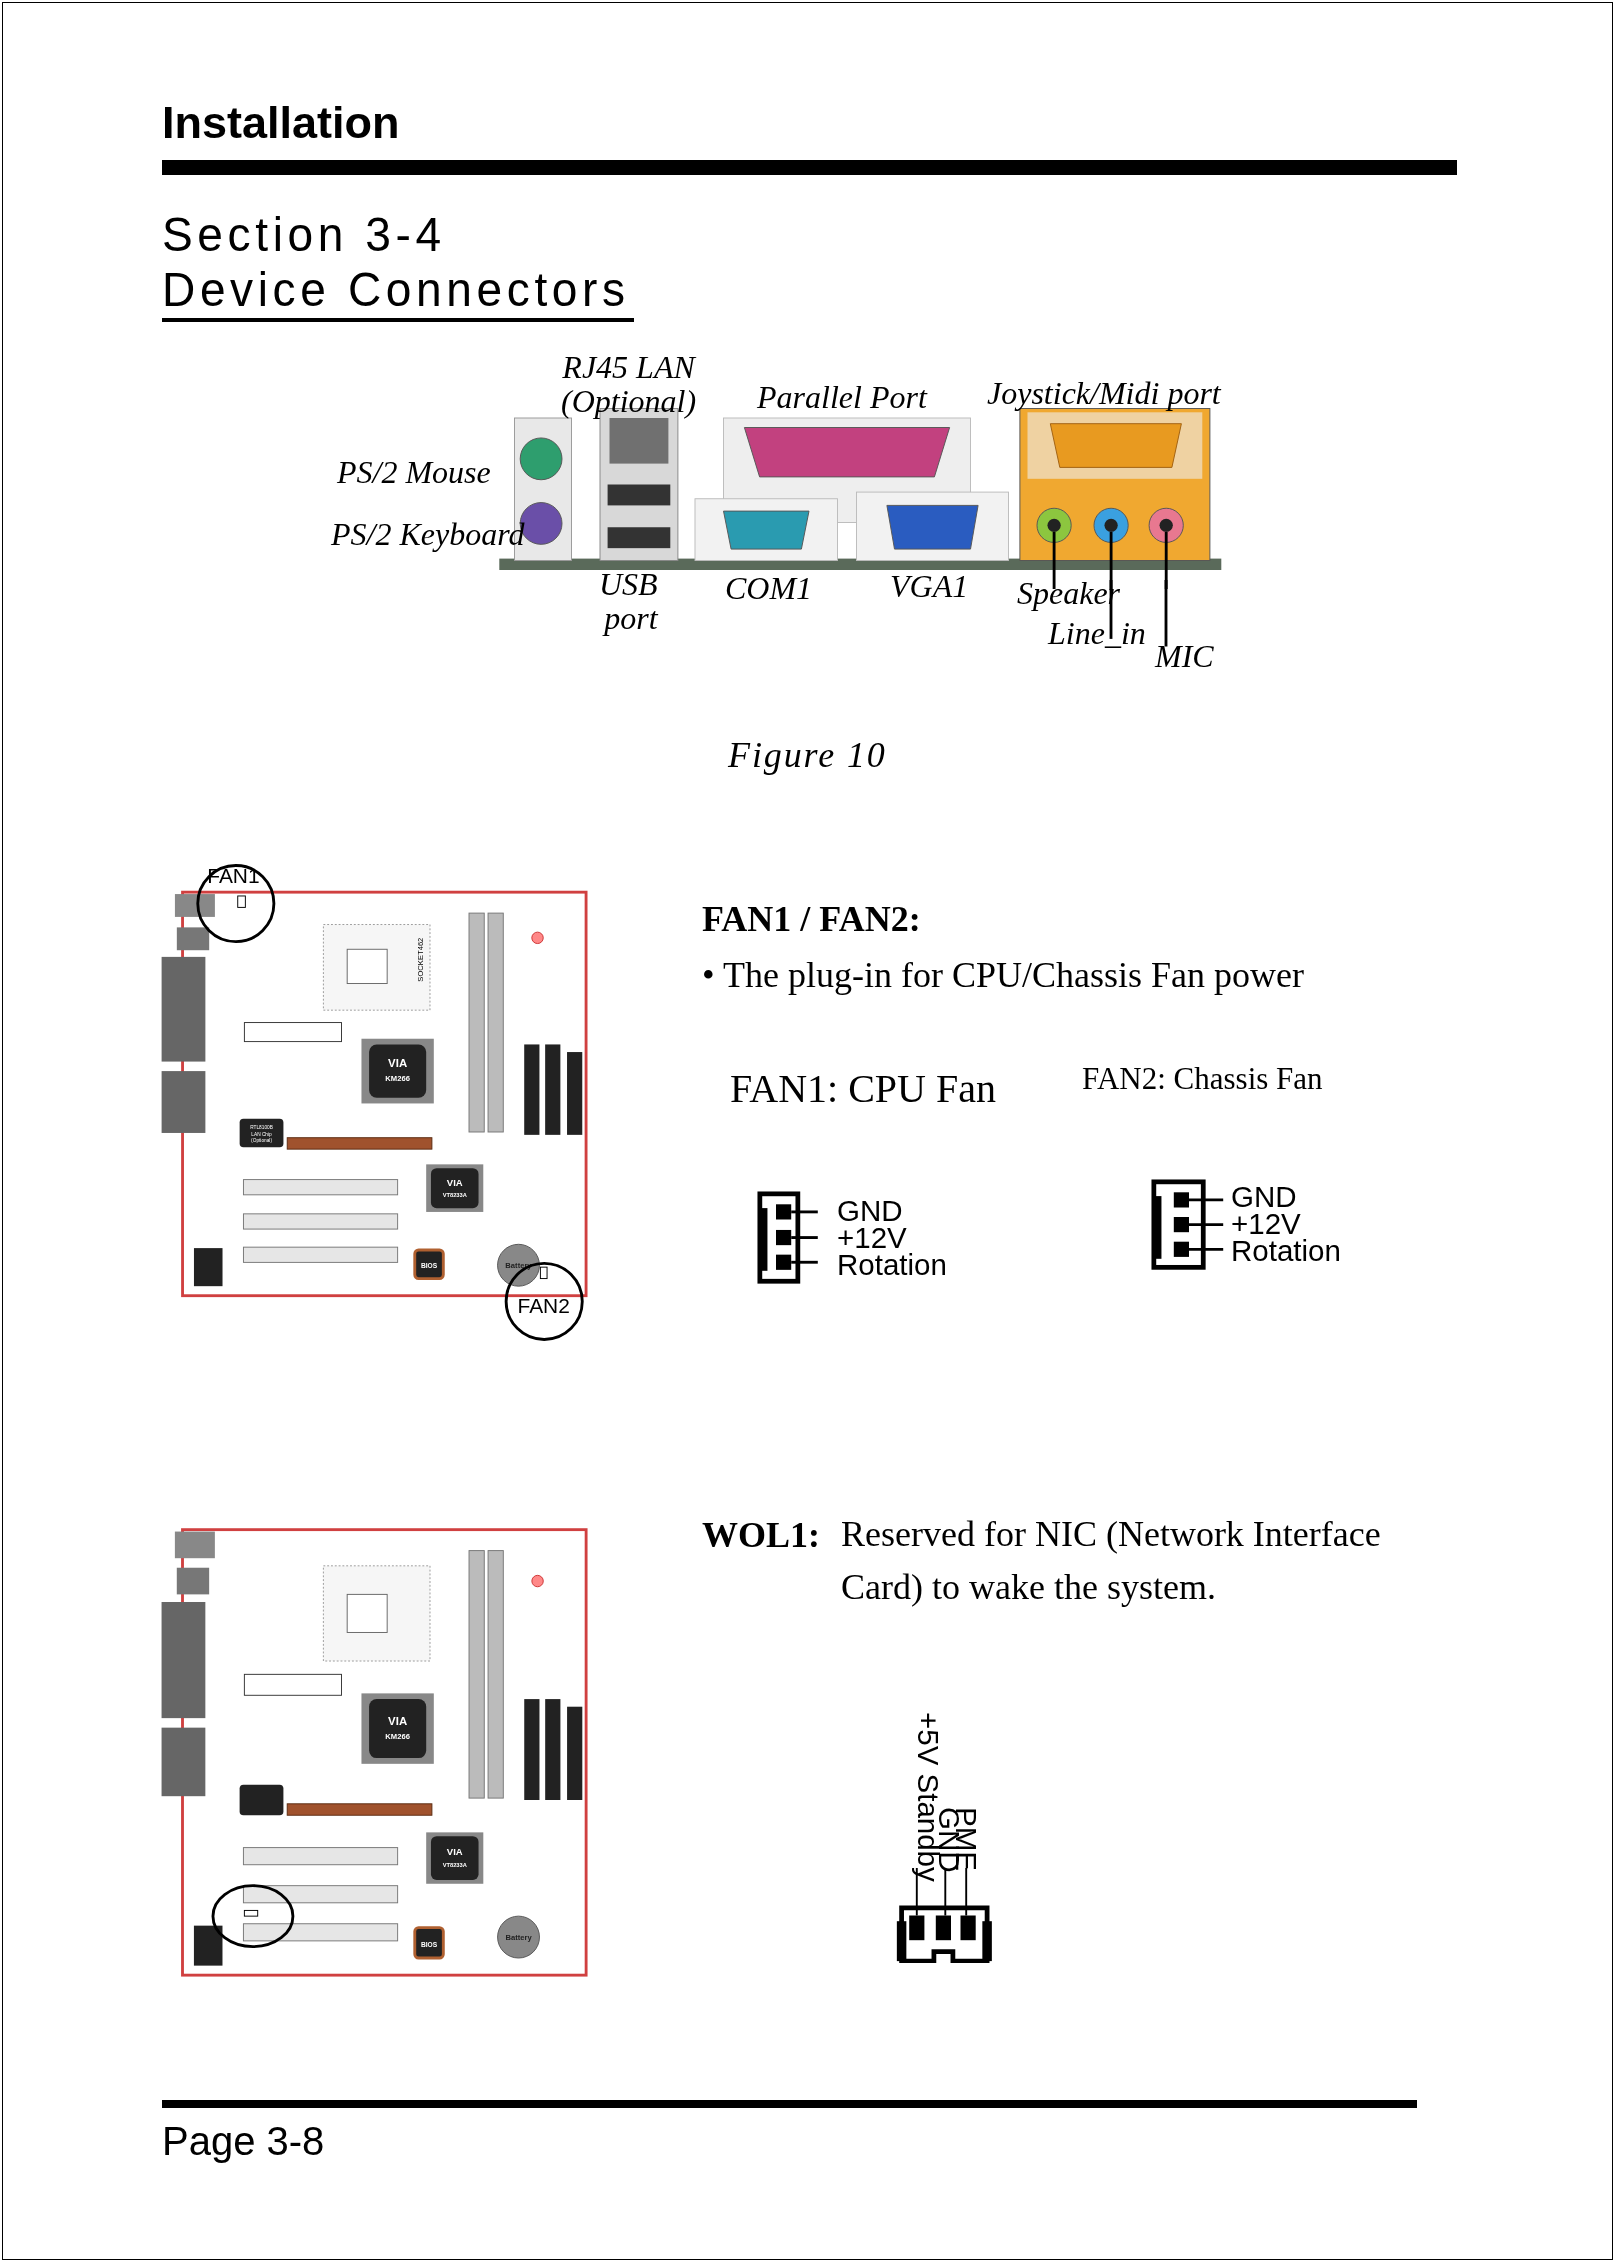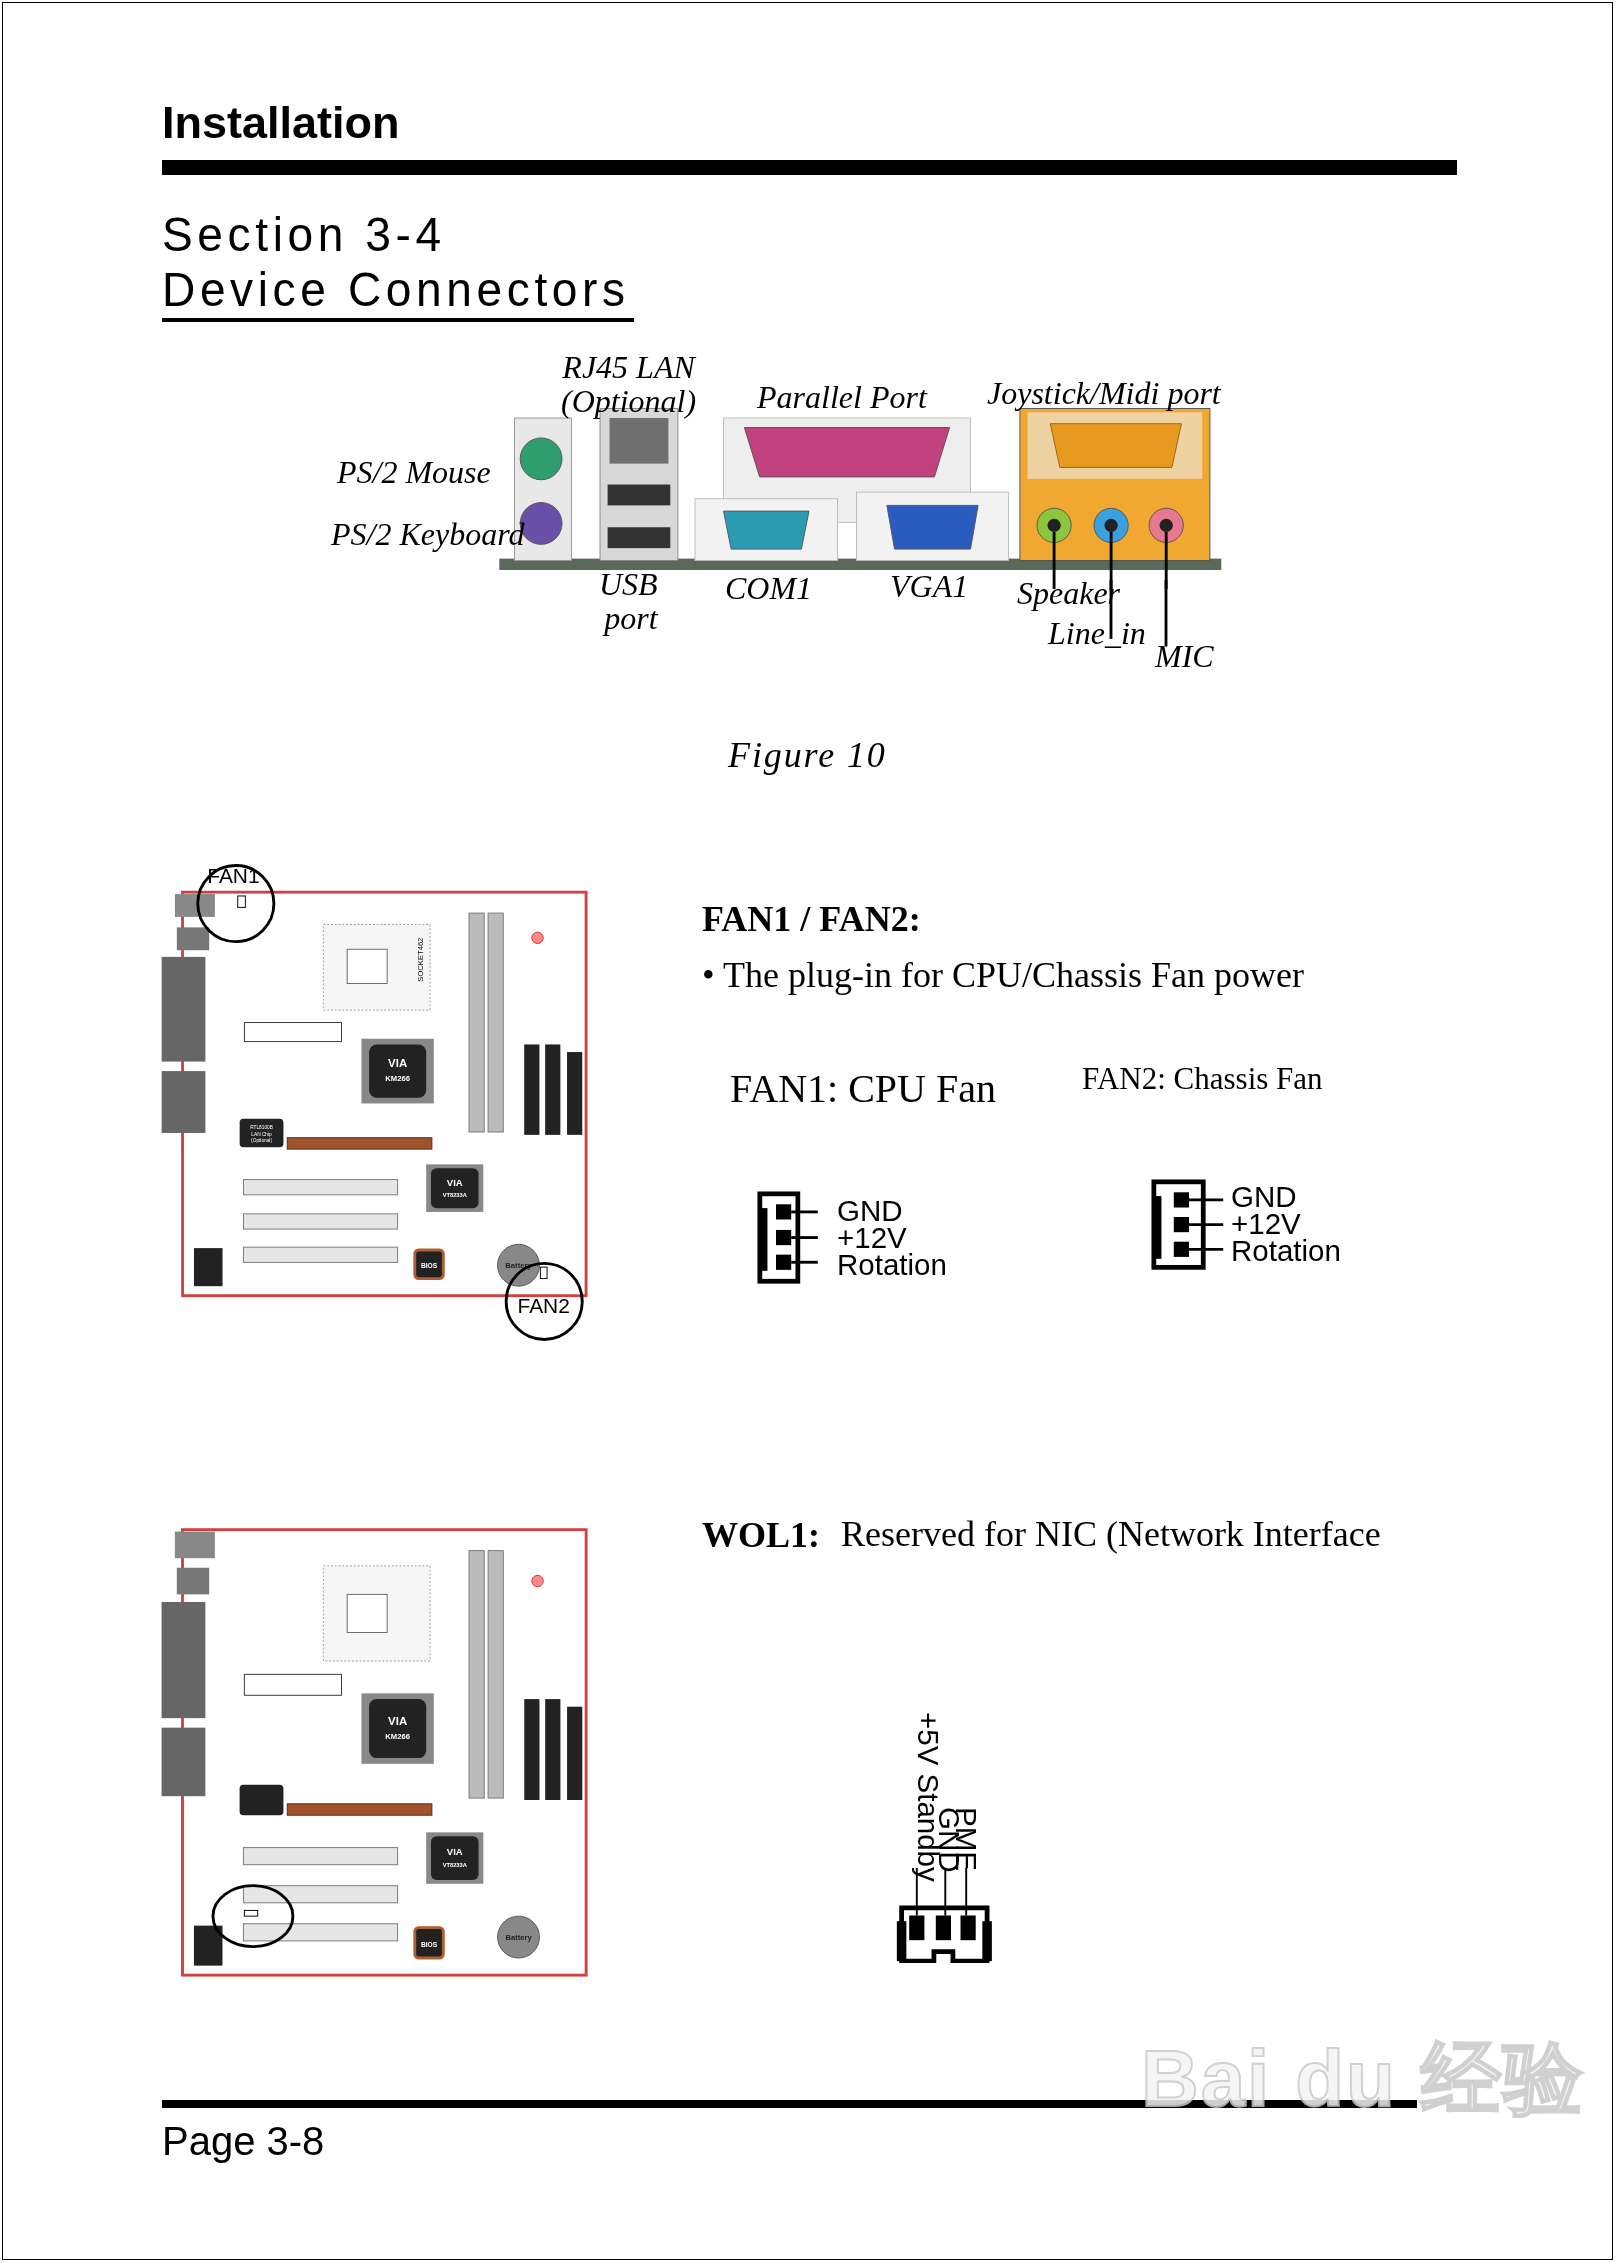--- a/index.html
+++ b/index.html
@@ -221,20 +221,21 @@
     <text x="291" y="466" fill="#fff" font-size="7" font-weight="bold" text-anchor="middle" font-family="Liberation Sans, sans-serif">BIOS</text>
     <circle cx="385" cy="456" r="22" fill="#888" stroke="#555"></circle>
     <text x="385" y="459" fill="#222" font-size="8" font-weight="bold" text-anchor="middle" font-family="Liberation Sans, sans-serif">Battery</text>
     <ellipse cx="106" cy="434" rx="42" ry="32" fill="none" stroke="#000" stroke-width="3"></ellipse>
   </svg>
 </div>
 
 <div class="abs heading" style="left:702px;top:1514px;">WOL1:</div>
 <div class="abs body-text" style="left:841px;top:1508px;">
   <div>Reserved for NIC (Network Interface</div>
+  <div>Card) to wake the system.</div>
 </div>
 
 <div class="abs" style="left:894px;top:1712px;width:133px;height:247px;">
   <div class="abs pin-label" style="left:21px;top:0;writing-mode:vertical-rl;white-space:nowrap;">+5V Standby</div>
   <div class="abs pin-label" style="left:42px;top:95px;writing-mode:vertical-rl;white-space:nowrap;">GND</div>
   <div class="abs pin-label" style="left:59px;top:95px;writing-mode:vertical-rl;white-space:nowrap;">PME</div>
   <svg class="abs" style="left:0;top:156px;" width="133" height="95" viewBox="0 0 140 100">
   <line x1="24" y1="0" x2="24" y2="50" stroke="#000" stroke-width="2"></line>
   <line x1="54" y1="0" x2="54" y2="50" stroke="#000" stroke-width="2"></line>
   <line x1="76" y1="0" x2="76" y2="50" stroke="#000" stroke-width="2"></line>
@@ -244,15 +245,14 @@
   <rect x="16" y="50" width="16" height="26" fill="#000"></rect>
   <rect x="44" y="50" width="16" height="26" fill="#000"></rect>
   <rect x="70" y="50" width="16" height="26" fill="#000"></rect>
   </svg>
 </div>
 
 <div class="abs footer-rule"></div>
 <div class="abs footer-text sans">Page 3-8</div>
 
 <div class="abs watermark">
-  <div class="wm-main">Bai du 经验</div>
 </div>
 
 
 </body></html>

